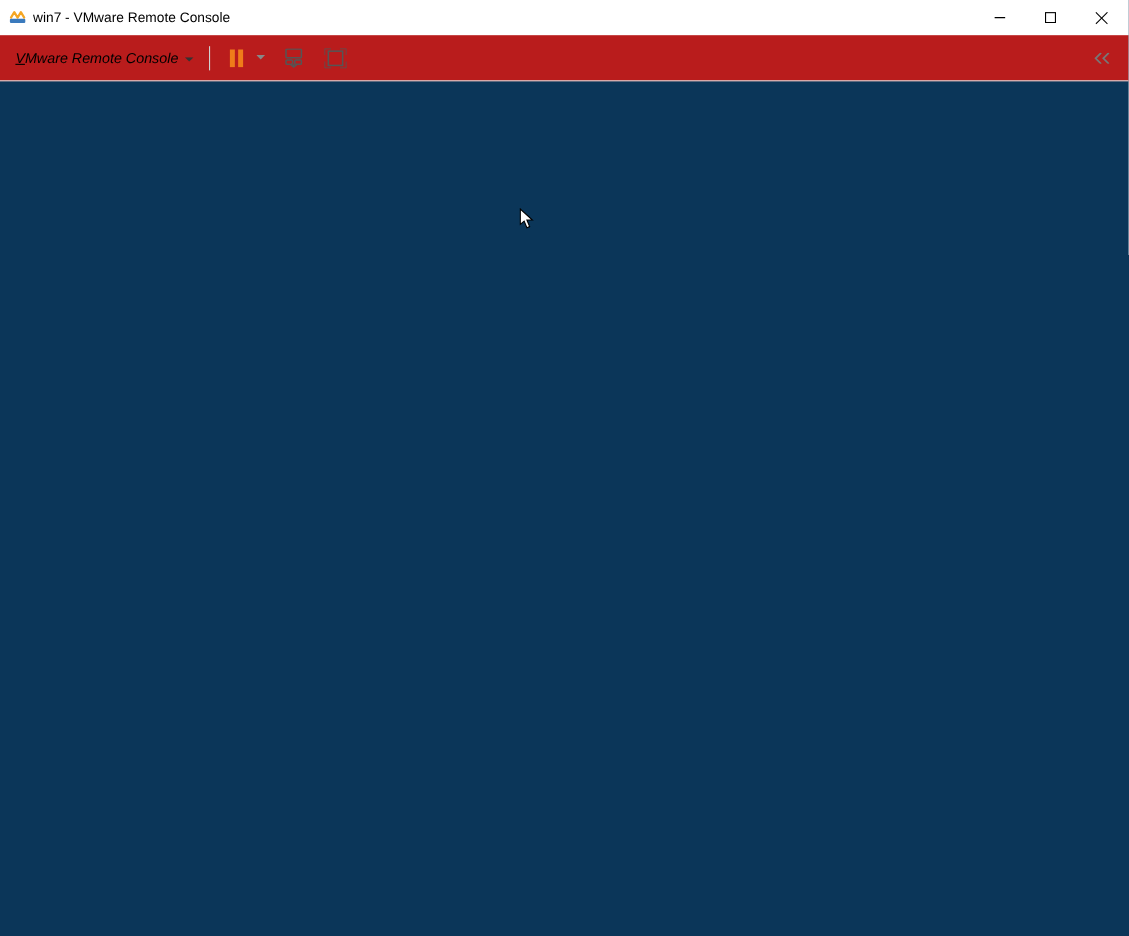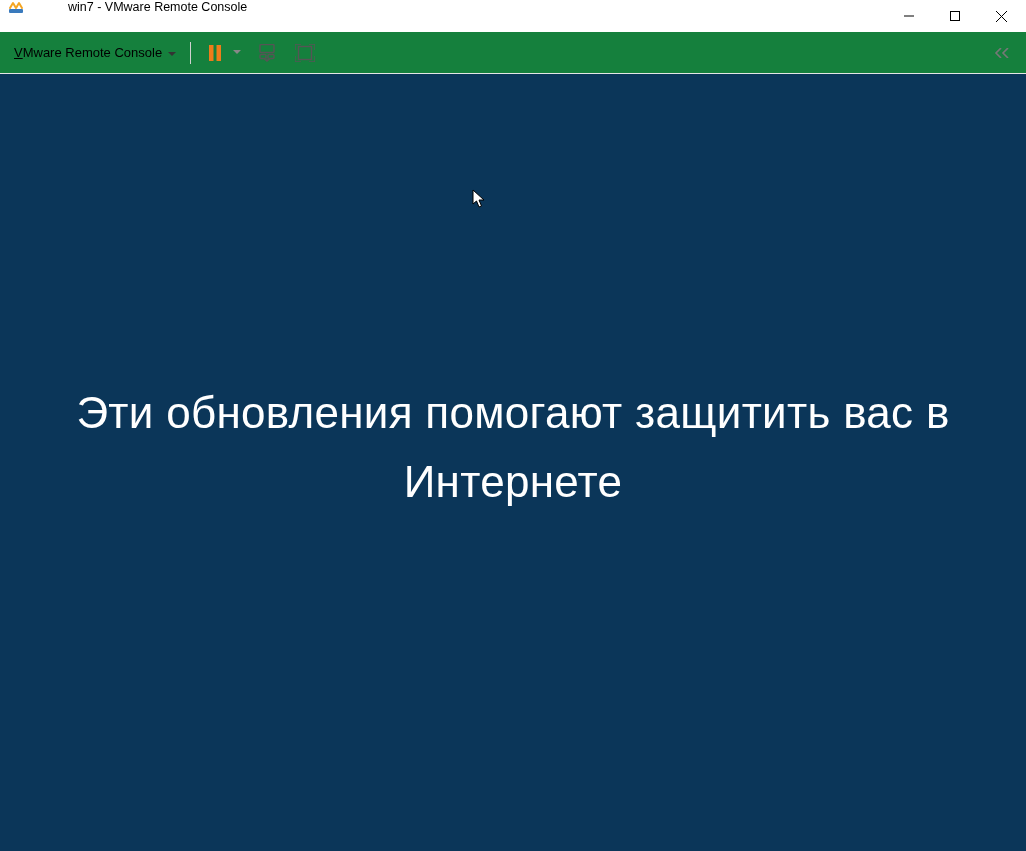--- a/index.html
+++ b/index.html
@@ -11,23 +11,23 @@
       font-family: "Segoe UI", Tahoma, sans-serif;
       width: 1026px;
       height: 851px;
       background: #ffffff;
       overflow: hidden;
       position: relative;
     }
     .titlebar {
       height: 32px;
       display: flex;
+      align-items: center;
       padding: 0 2px 0 8px;
       background: #ffffff;
-      gap: 38px;
     }
     .titlebar-icon {
       width: 16px;
       height: 16px;
       margin-right: 6px;
       display: flex;
       align-items: center;
       justify-content: center;
     }
     .titlebar-title {
@@ -48,22 +48,23 @@
       display: flex;
       align-items: center;
       justify-content: center;
       cursor: pointer;
     }
     .toolbar {
       height: 42px;
       display: flex;
       align-items: center;
       padding: 0 10px;
-      background: #15803d;
+      background: #b91c1c;
       border-bottom: 1px solid #e6e6e6;
+      font-style: italic;
     }
     .menu-dropdown {
       font-size: 13px;
       color: #000000;
       display: flex;
       align-items: center;
       cursor: pointer;
       padding: 4px 4px;
     }
     .menu-dropdown .underline {
@@ -208,20 +209,19 @@
 
   <div class="toolbar-right toolbar-btn">
     <svg width="18" height="10" viewBox="0 0 18 10">
       <path d="M9 0 L4 5 L9 10" stroke="#777" stroke-width="1.6" fill="none"></path>
       <path d="M16 0 L11 5 L16 10" stroke="#777" stroke-width="1.6" fill="none"></path>
     </svg>
   </div>
 </div>
 
 <div class="vm-screen">
-  <div class="vm-message-main">Эти обновления помогают защитить вас в Интернете</div>
 
   <div class="cursor">
     <svg width="14" height="20" viewBox="0 0 14 20">
       <path d="M1 1 L1 15 L4.5 12 L7 18 L9.5 17 L7 11 L12 11 Z" fill="#ffffff" stroke="#000" stroke-width="1"></path>
     </svg>
   </div>
 </div>
 
 </body></html>

